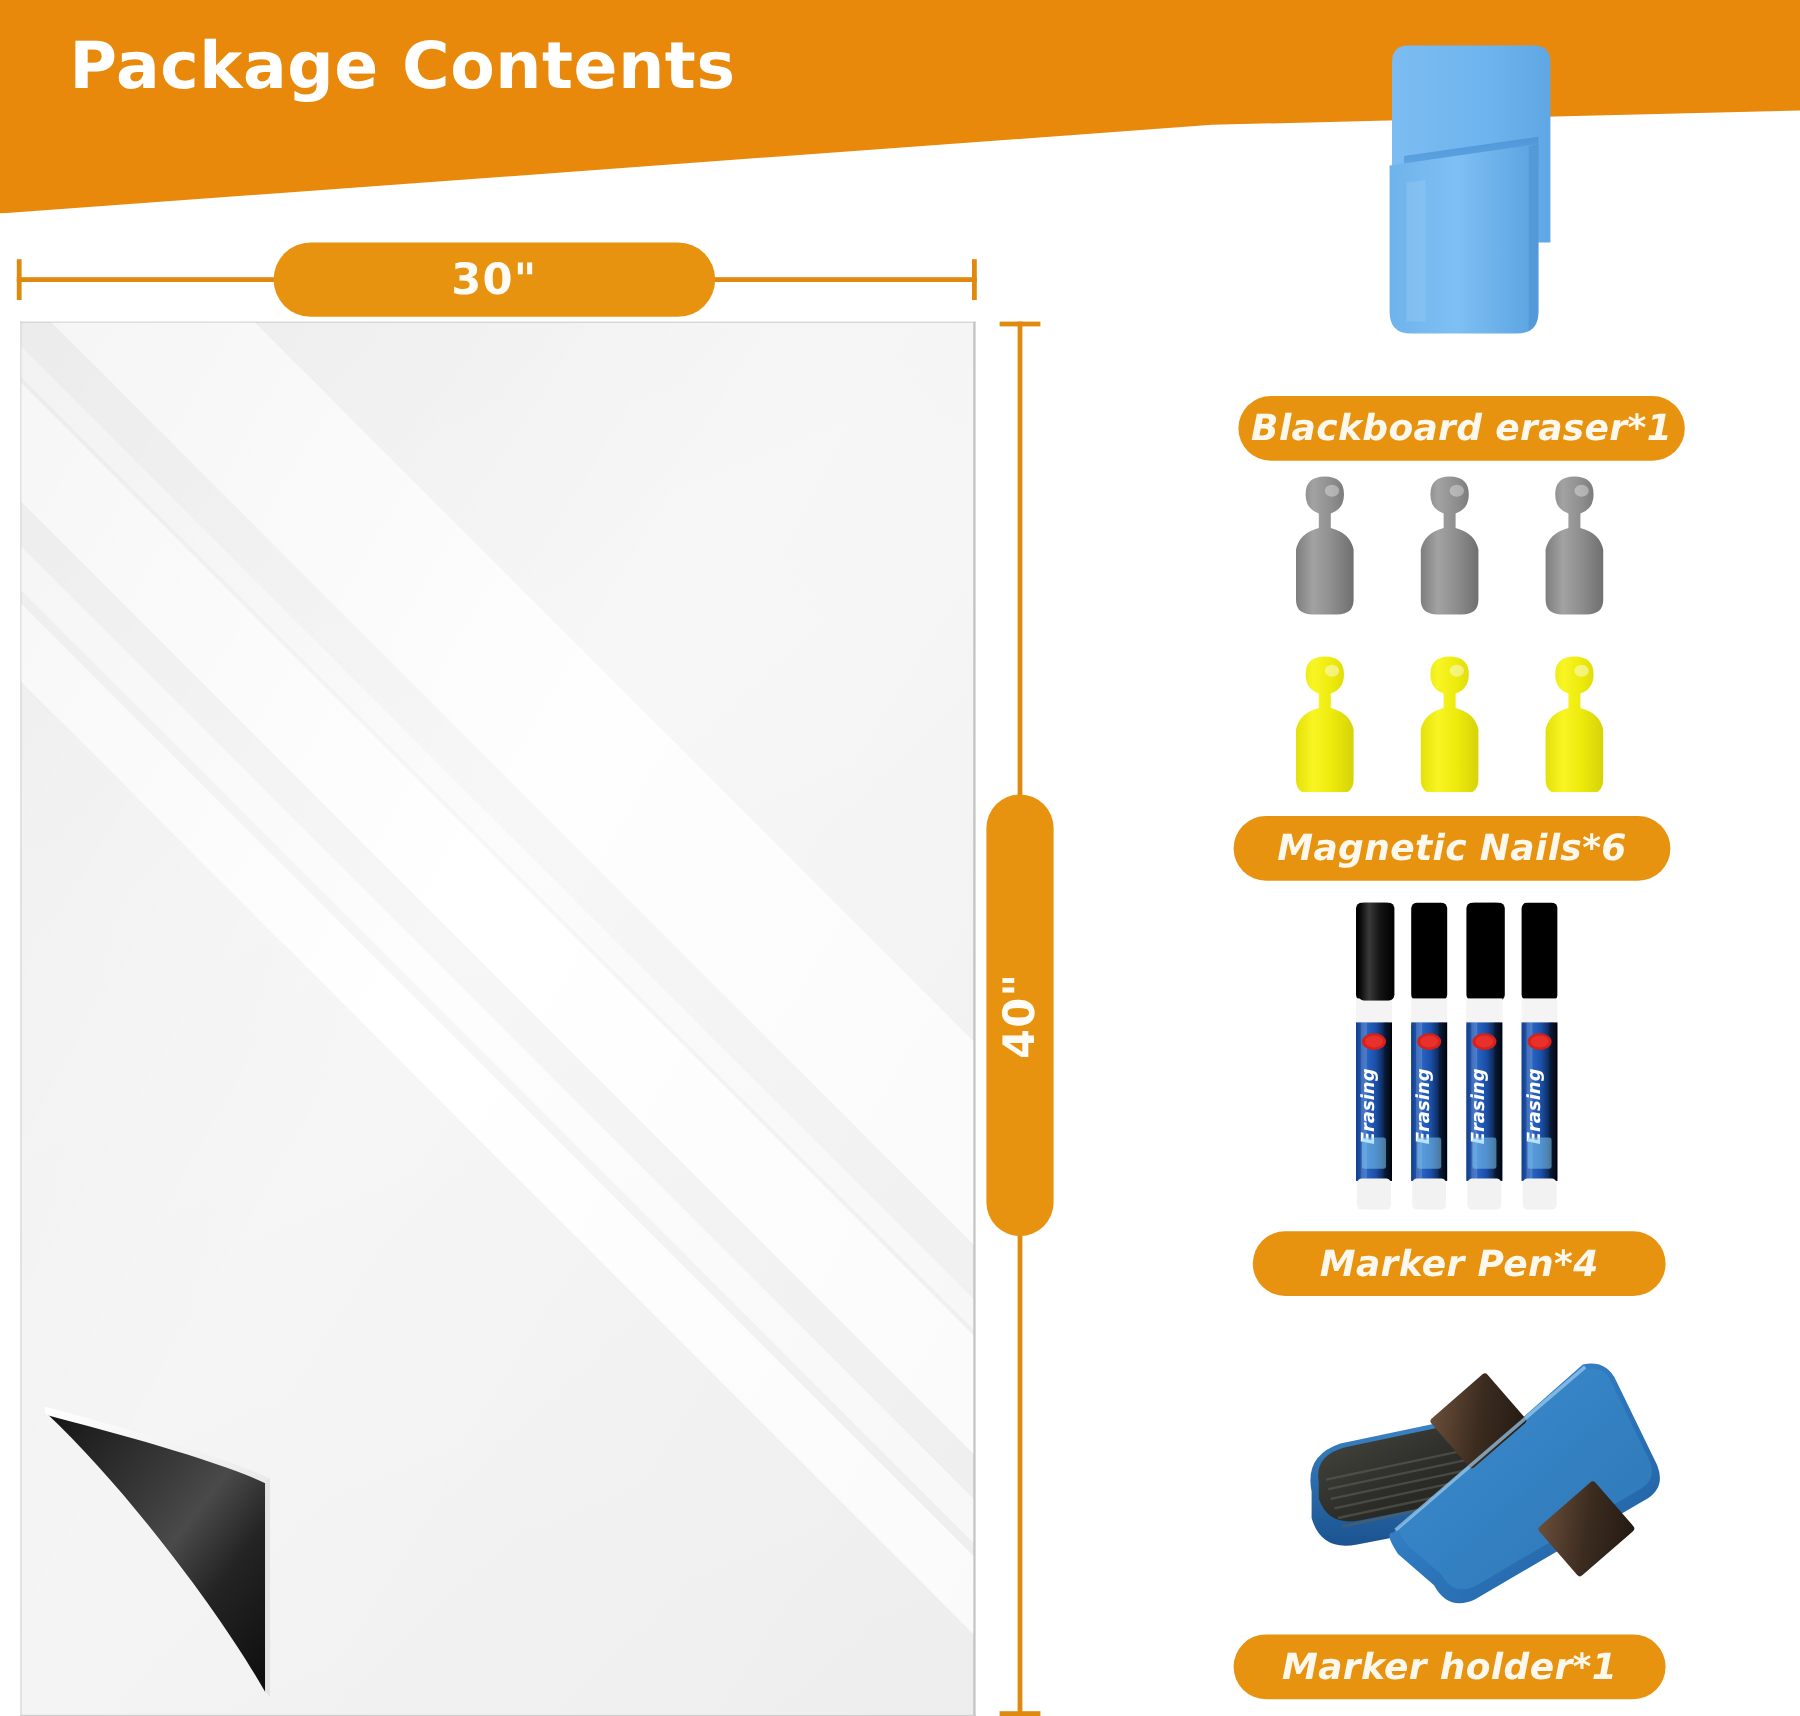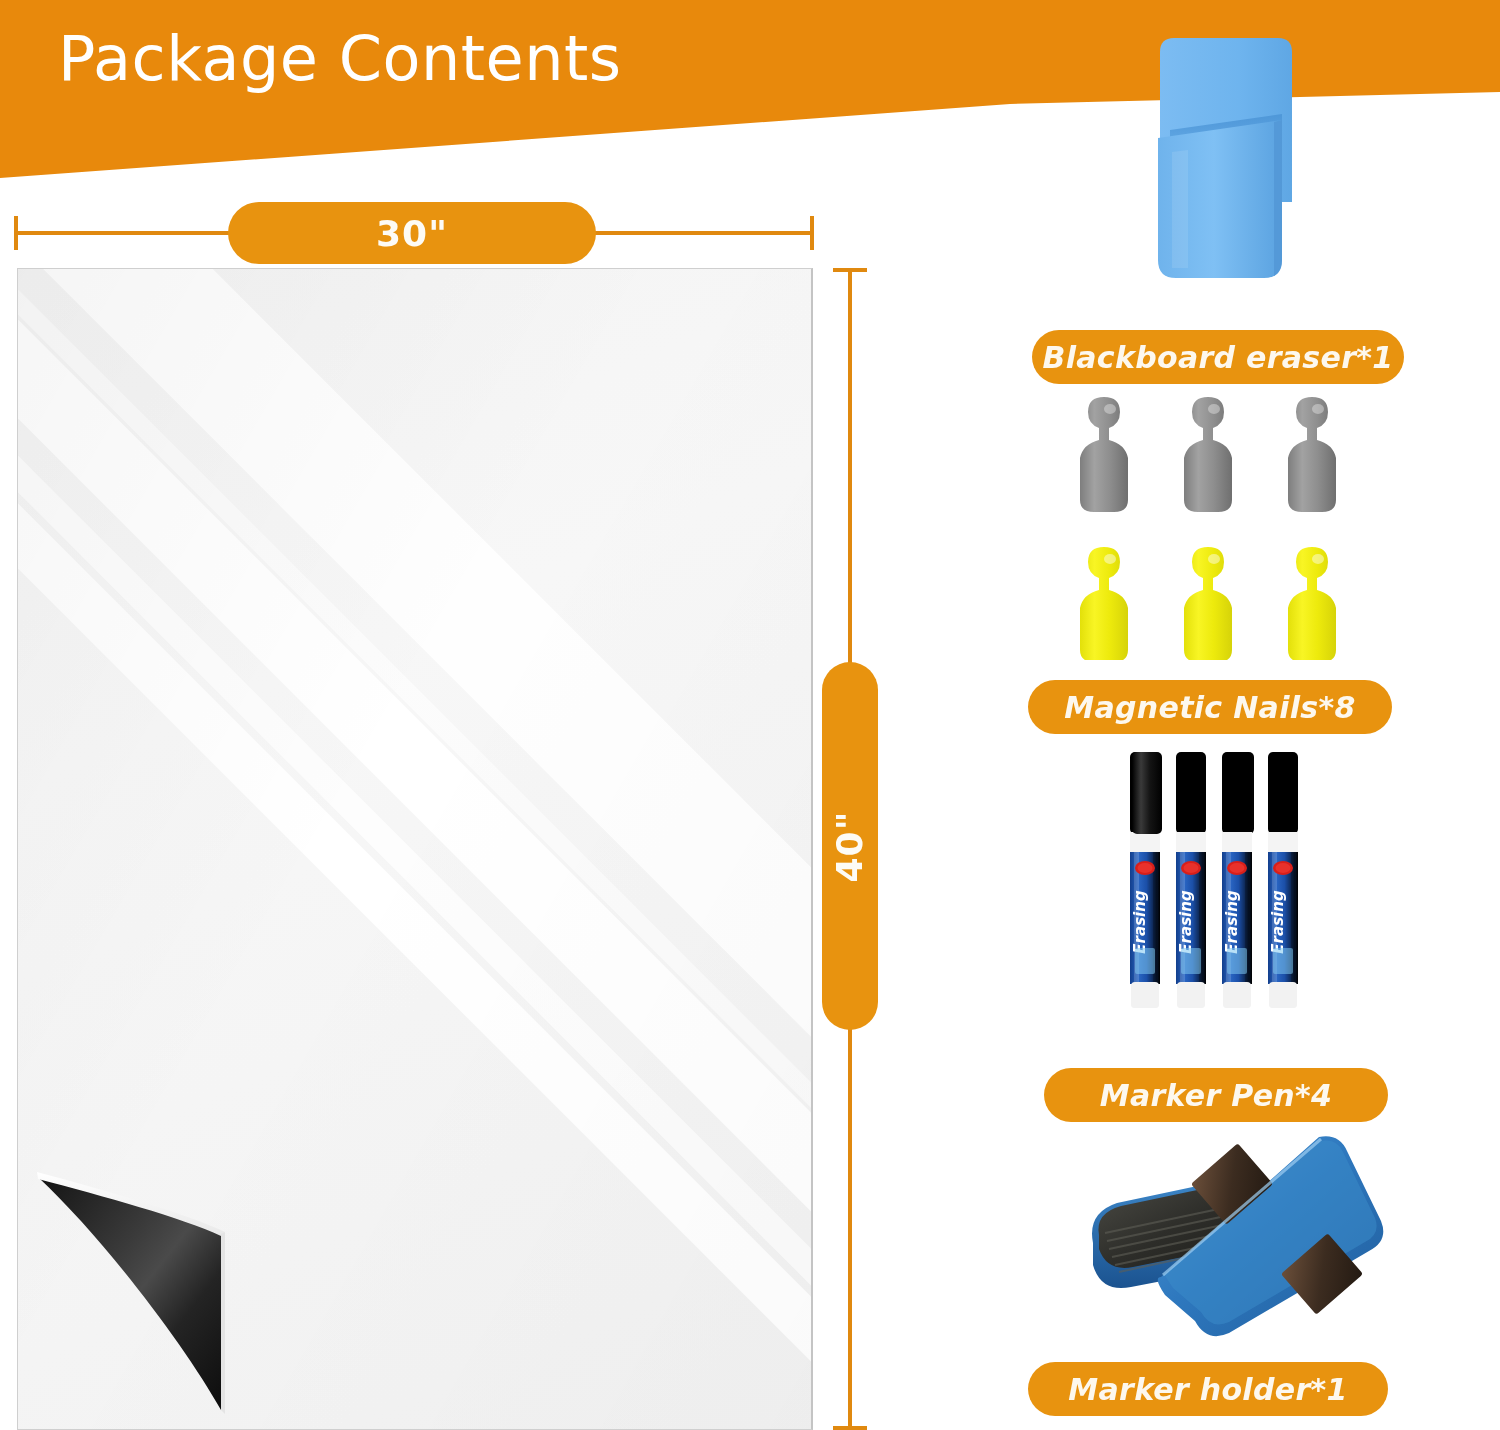--- a/index.html
+++ b/index.html
@@ -21,22 +21,22 @@
     position: absolute;
     left: 0; top: 0;
     width: 1500px; height: 200px;
     background: #E8890C;
     clip-path: polygon(0 0, 1500px 0, 1500px 92px, 1010px 104px, 0 178px);
     z-index: 2;
   }
   .header-title {
     position: absolute;
     left: 58px; top: 28px;
-    font-size: 62px;
-    font-weight: normal;
+    font-size: 54px;
+    font-weight: bold;
     color: #FFFFFF;
     letter-spacing: 0.5px;
     line-height: 1;
     z-index: 4;
     white-space: nowrap;
   }
 
   
   .board-wrap { position: absolute; left: 17px; top: 268px; width: 796px; height: 1162px; }
 
@@ -128,21 +128,21 @@
     z-index: 6;
   }
   .label-pill .txt {
     font-size: 30px; font-weight: bold; color: #FDF8EE; white-space: nowrap;
     letter-spacing: .3px;
     font-style: italic;
   }
 
   .lp-eraser  { left: 1032px; top: 330px;  width: 372px; }
   .lp-nails   { left: 1028px; top: 680px;  width: 364px; }
-  .lp-pen     { left: 1044px; top: 1026px; width: 344px; margin-top: 42px; }
+  .lp-pen     { left: 1044px; top: 1026px; width: 344px; }
   .lp-holder  { left: 1028px; top: 1362px; width: 360px; align-items: center; }
 
   
   .holder { position: absolute; left: 1148px; top: 34px; width: 172px; height: 262px; z-index: 3; }
 
   
   .nails { position: absolute; left: 1070px; top: 395px; width: 280px; height: 265px; }
 
   
   .markers { position: absolute; left: 1128px; top: 752px; width: 170px; height: 258px; }
@@ -288,21 +288,21 @@
           <ellipse cx="40" cy="14" rx="6" ry="5" fill="#ffffff" opacity=".45"></ellipse>
         </g>
       <g transform="translate(208,150)"> 
           <use href="#pawn" fill="url(#gYel)"></use>
           <ellipse cx="40" cy="14" rx="6" ry="5" fill="#ffffff" opacity=".45"></ellipse>
         </g>
     </svg>
   </div>
 
   <div class="label-pill lp-nails">
-    <span class="txt">Magnetic Nails*8</span>
+    <span class="txt">Magnetic Nails*6</span>
   </div>
 
   <div class="markers">
     <svg width="170" height="258" viewBox="0 0 170 258">
       <defs>
         <linearGradient id="barrel" x1="0" y1="0" x2="1" y2="0">
           <stop offset="0%" stop-color="#123E8C"></stop>
           <stop offset="28%" stop-color="#2A66C4"></stop>
           <stop offset="55%" stop-color="#1B4FA8"></stop>
           <stop offset="100%" stop-color="#0E3madeira"></stop>

